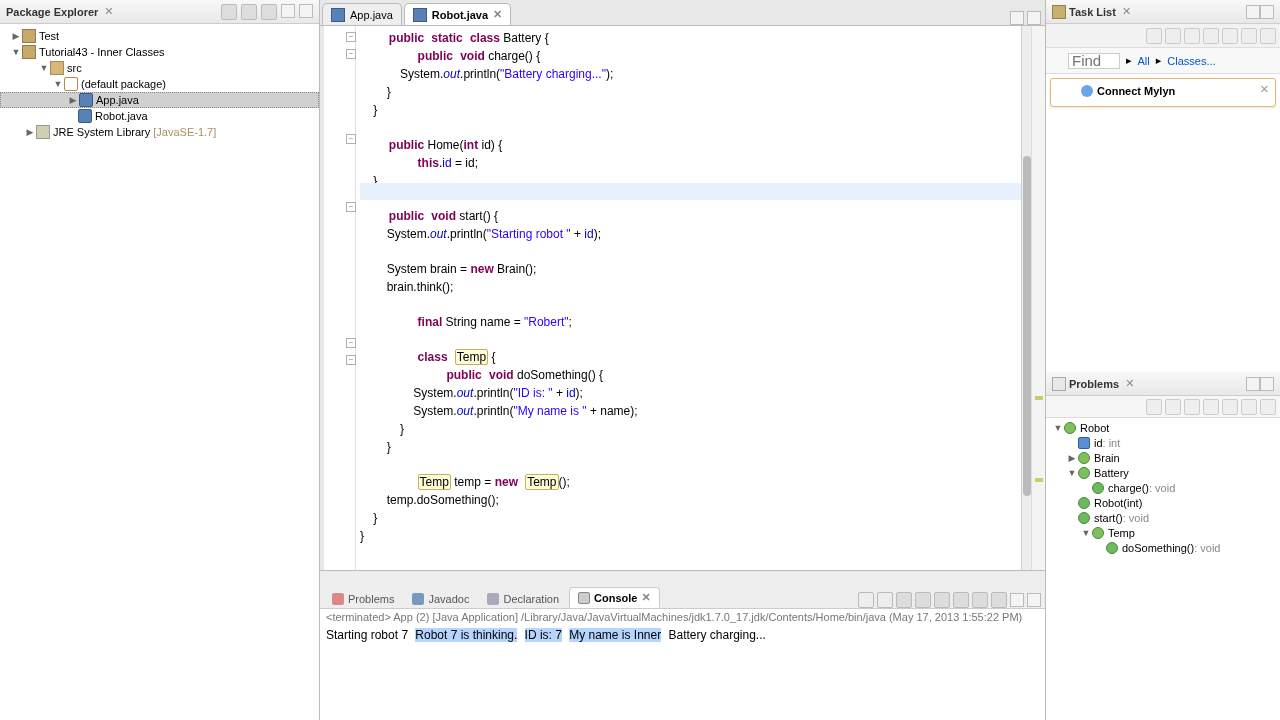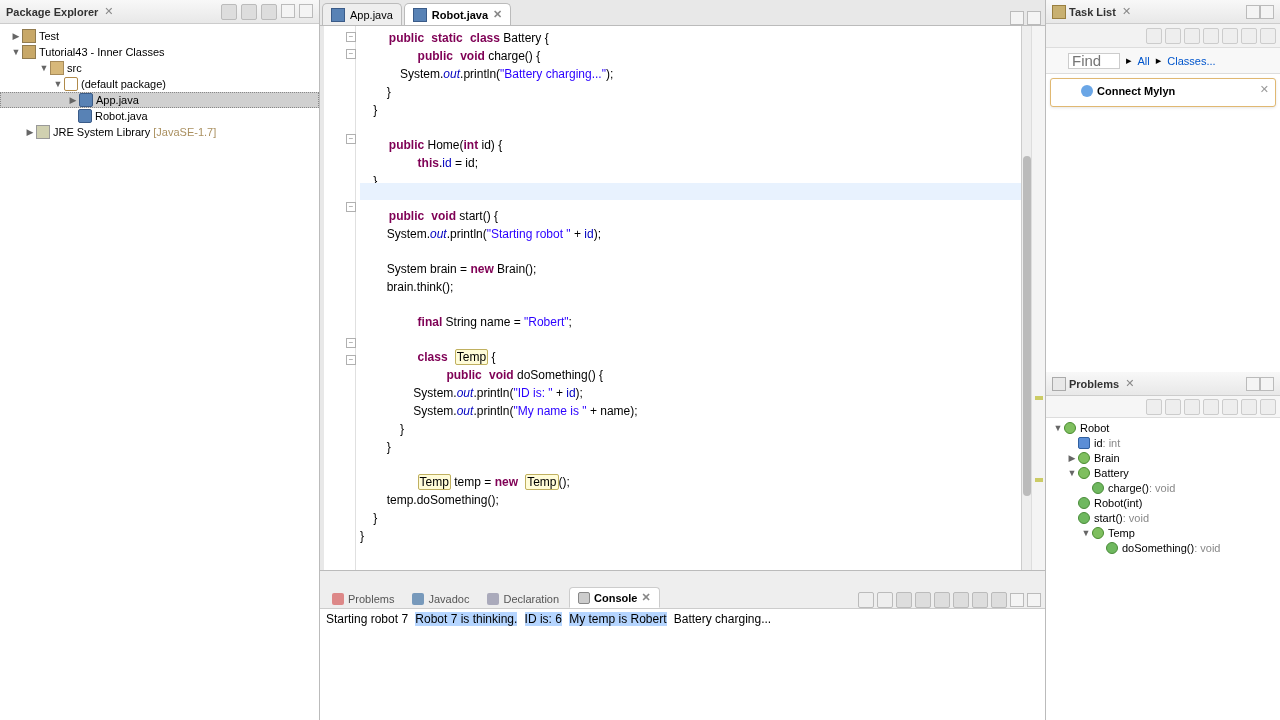--- a/index.html
+++ b/index.html
@@ -212,24 +212,25 @@
         <span class="tbicon"></span>
         <span class="tbicon"></span>
         <span class="tbicon"></span>
         <span class="tbicon"></span>
         <span class="tbicon"></span>
         <span class="tbicon"></span>
         <span class="minmax"></span>
         <span class="minmax"></span>
       </div>
     </div>
+    <div class="console-info">&lt;terminated&gt; App (2) [Java Application] /Library/Java/JavaVirtualMachines/jdk1.7.0_17.jdk/Contents/Home/bin/java (May 17, 2013 1:55:22 PM)</div>
     <div class="console-out"><span>Starting robot 7</span>
 <span class="sel">Robot 7 is thinking.</span>
-<span class="sel">ID is: 6</span>
-<span class="sel">My temp is Robert</span>
+<span class="sel">ID is: 7</span>
+<span class="sel">My name is Inner</span>
 <span>Battery charging...</span></div>
   </div>
 </div>
 
 <div class="right-panel">
   <div class="view-header">
     <span class="pkg-icon" style="background:#c8b070;border:1px solid #997f40"></span>
     <span class="view-title">Task List</span>
     <span class="close-x">✕</span>
     <span class="minmax"></span>

